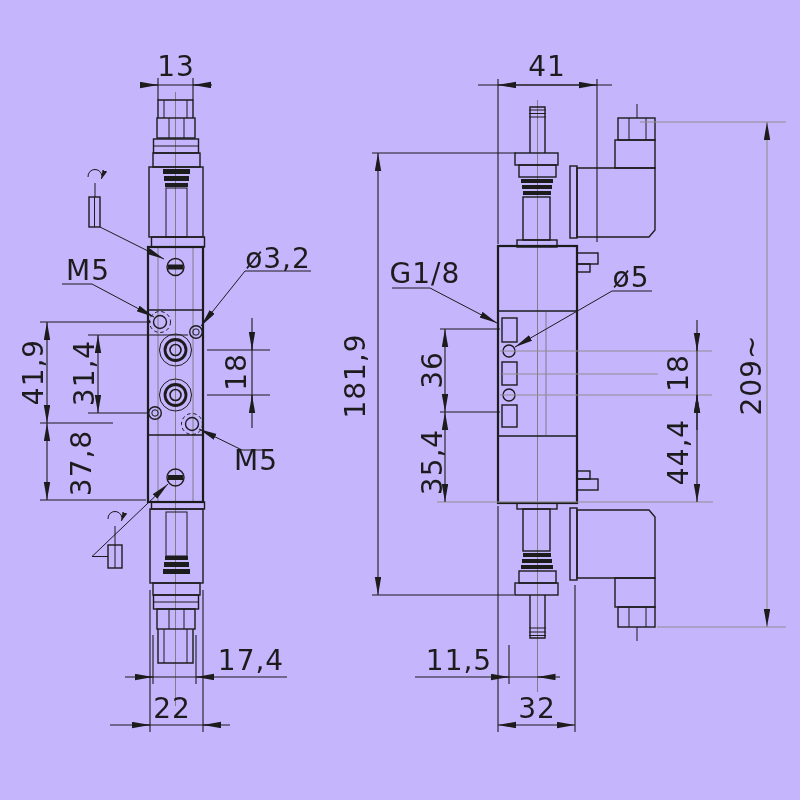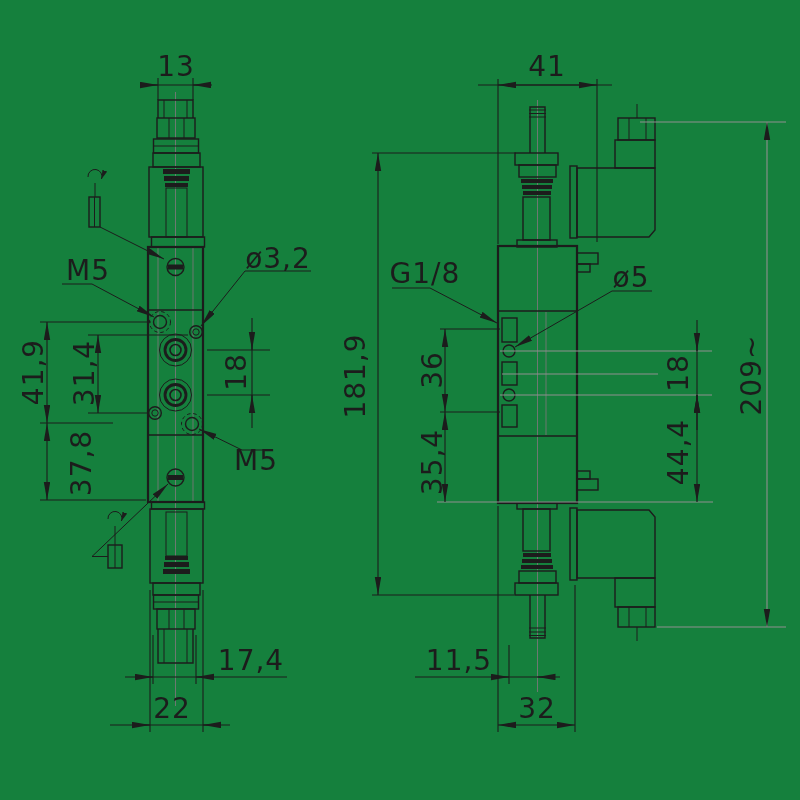--- a/index.html
+++ b/index.html
@@ -1,16 +1,16 @@
 <!DOCTYPE html>
 <html><head>
 <meta charset="utf-8">
 <style>
   html,body{margin:0;padding:0;background:#ffffff;}
-  .stage{width:800px;height:800px;background:#15803d;position:relative;overflow:hidden;}
+  .stage{width:800px;height:800px;background:#c4b5fd;position:relative;overflow:hidden;}
   svg{display:block;}
   text{
     font-family:"DejaVu Sans", sans-serif;
     font-size:28px;
     fill:#1c1c1c;
     letter-spacing:1px;
   }
   .lbl{font-size:28px;}
   .thick{stroke:#1c1c1c;stroke-width:2.2;fill:none;}
   .med{stroke:#1c1c1c;stroke-width:1.4;fill:none;}

